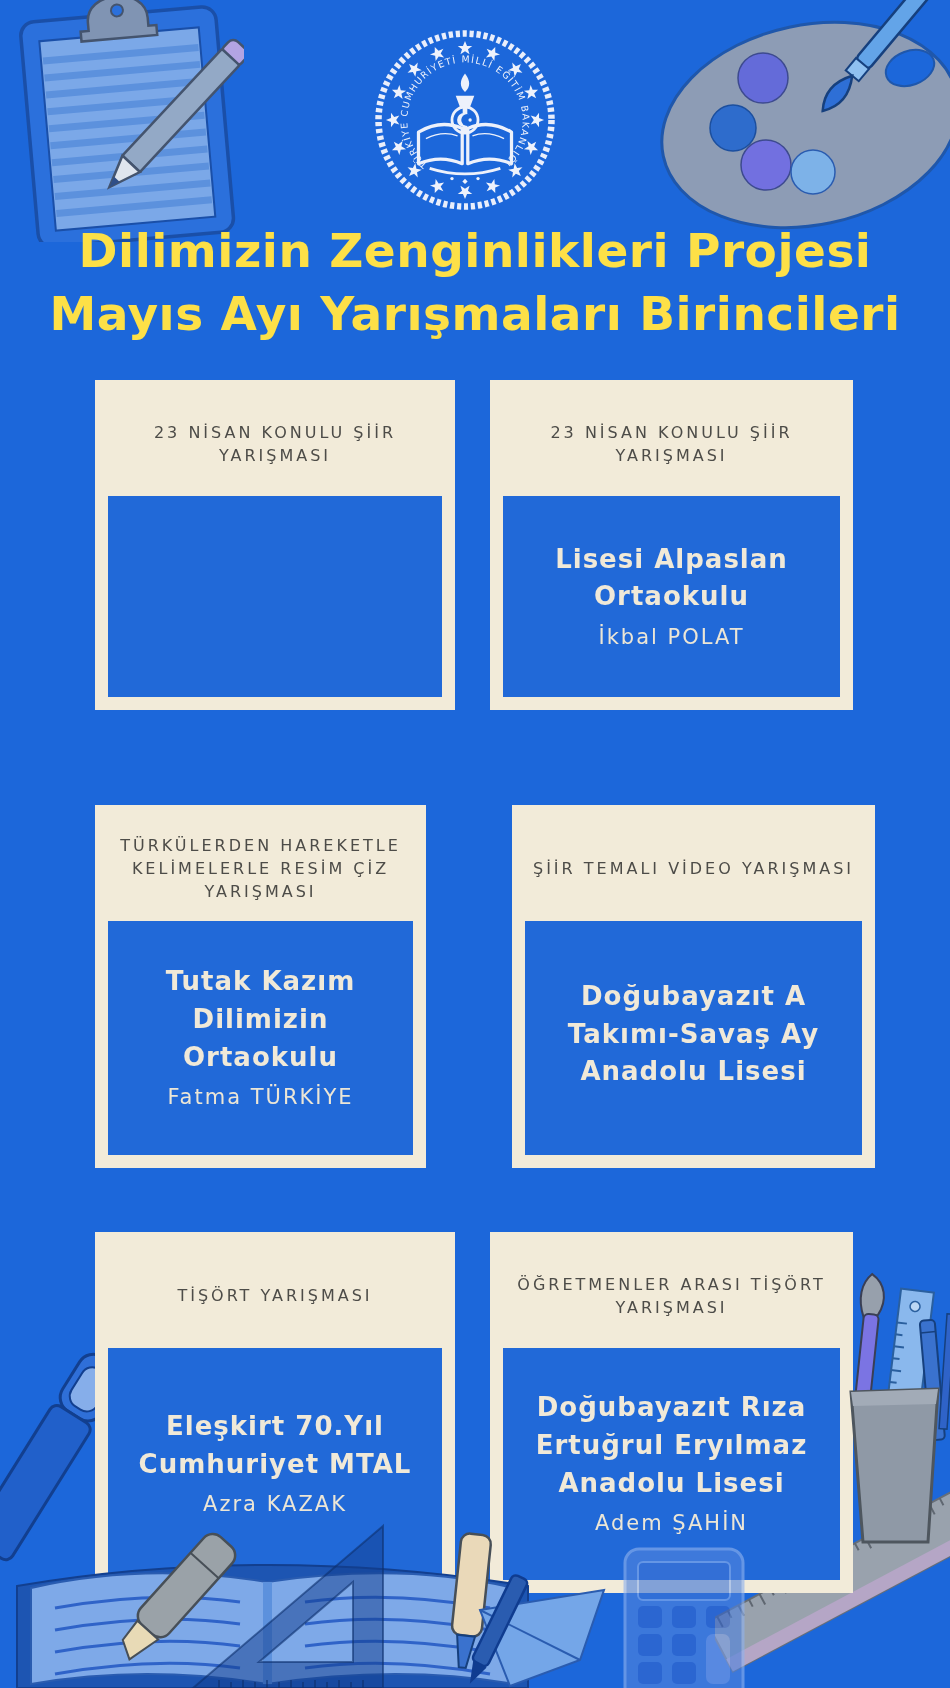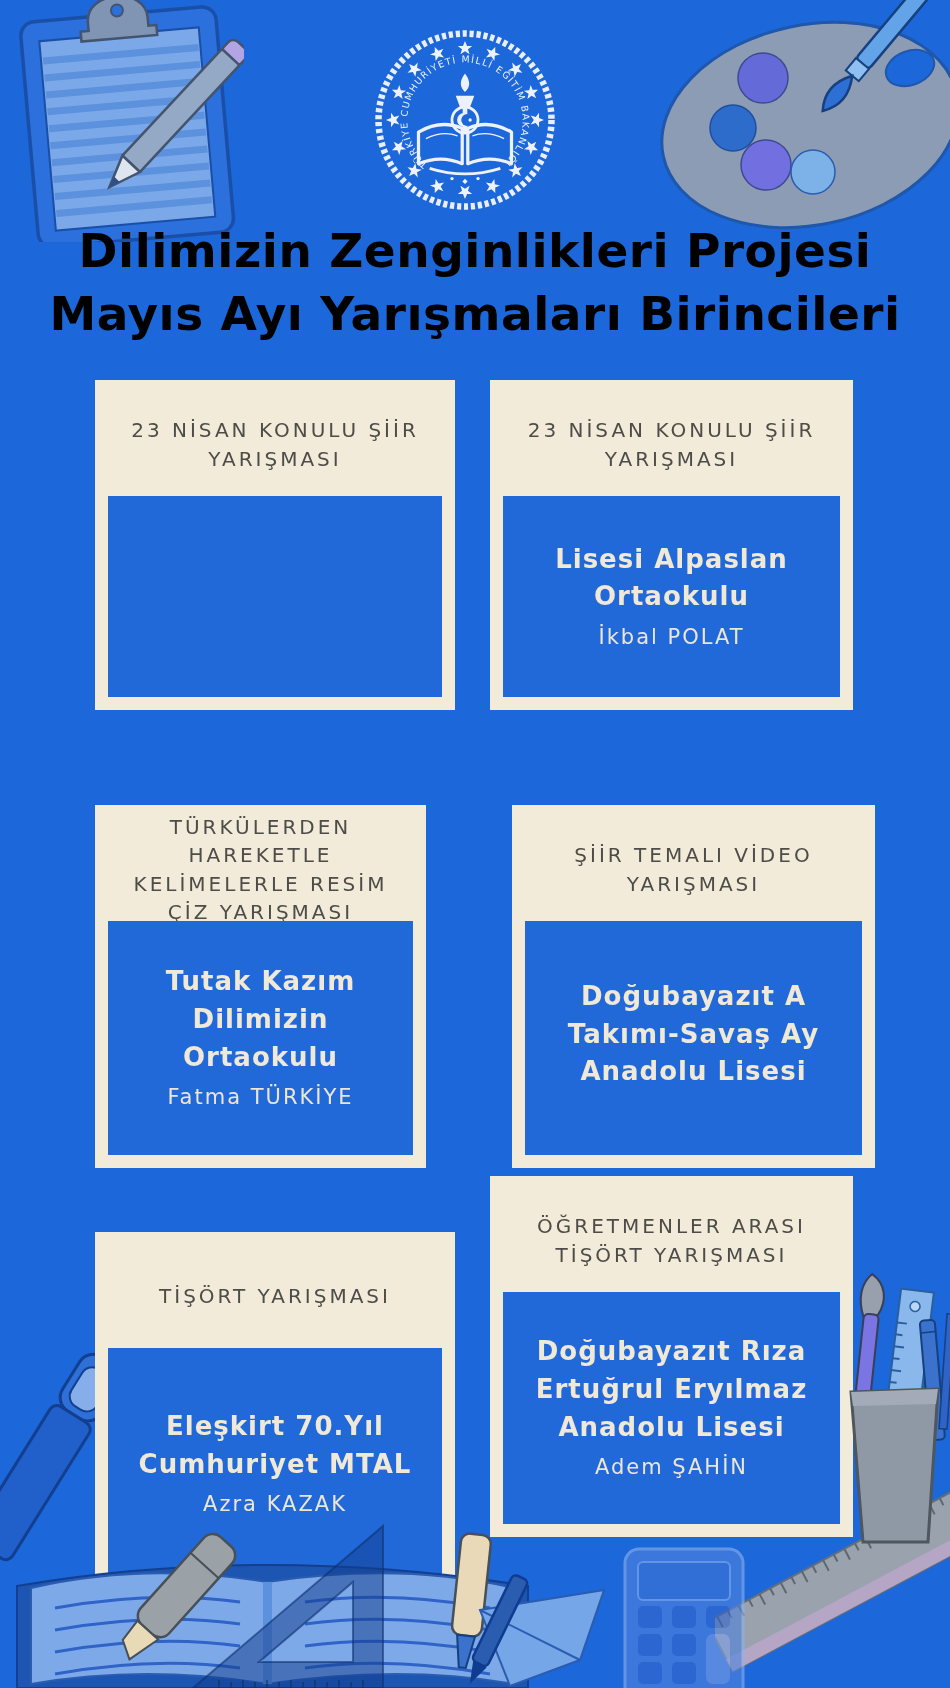--- a/index.html
+++ b/index.html
@@ -3,29 +3,29 @@
 <meta charset="utf-8">
 <style>
   html,body{margin:0;padding:0;background:#0d3a86;}
   .stage{
     position:relative;width:950px;height:1688px;margin:0 auto;
     background:#1c67da;overflow:hidden;
     font-family:"DejaVu Sans","Liberation Sans",sans-serif;
   }
   .title{
     position:absolute;top:220px;left:0;width:100%;text-align:center;
-    color:#000000;font-weight:bold;font-size:47px;line-height:1.33;letter-spacing:.5px;
+    color:#fde047;font-weight:bold;font-size:47px;line-height:1.33;letter-spacing:.5px;
   }
   .card{
     position:absolute;background:#f2ebd9;padding:13px;box-sizing:border-box;
     display:flex;flex-direction:column;
   }
   .card-header{
     height:103px;flex:0 0 auto;display:flex;align-items:center;justify-content:center;
-    text-align:center;color:#4d4c48;font-size:20px;letter-spacing:3px;line-height:1.42;
+    text-align:center;color:#4d4c48;font-size:16px;letter-spacing:3px;line-height:1.42;
     padding:0 4px;
   }
   .card-inner{
     flex:1;background:#2169d8;display:flex;flex-direction:column;align-items:center;
     justify-content:center;text-align:center;padding:8px 12px;
   }
   .school{color:#f0e9d8;font-weight:bold;font-size:26px;letter-spacing:1px;line-height:1.45;}
   .winner{color:#ece6d6;font-size:21px;letter-spacing:2px;line-height:1.4;margin-top:7px;}
   .deco{position:absolute;}
 </style>
@@ -161,21 +161,21 @@
   </section>
 
   <section class="card" style="left:95px;top:1232px;width:360px;height:361px;">
     <div class="card-header">TİŞÖRT YARIŞMASI</div>
     <div class="card-inner">
       <div class="school">Eleşkirt 70.Yıl Cumhuriyet MTAL</div>
       <div class="winner">Azra KAZAK</div>
     </div>
   </section>
 
-  <section class="card" style="left:490px;top:1176px;width:363px;height:361px;">
+  <section class="card" style="left:490px;top:1232px;width:363px;height:361px;">
     <div class="card-header">ÖĞRETMENLER ARASI TİŞÖRT YARIŞMASI</div>
     <div class="card-inner">
       <div class="school">Doğubayazıt Rıza Ertuğrul Eryılmaz Anadolu Lisesi</div>
       <div class="winner">Adem ŞAHİN</div>
     </div>
   </section>
 
   <svg class="deco" style="left:15px;top:1552px;" width="515" height="136" viewBox="0 0 515 136">
     <path d="M2 34 Q250 -8 513 34 L513 136 L2 136 Z" fill="#1d55b2" stroke="#123f8f" stroke-width="2"></path>
     <path d="M16 36 Q130 10 252 30 L252 132 Q130 112 16 132 Z" fill="#7ea9e8" stroke="#2a5cb0" stroke-width="2"></path>

